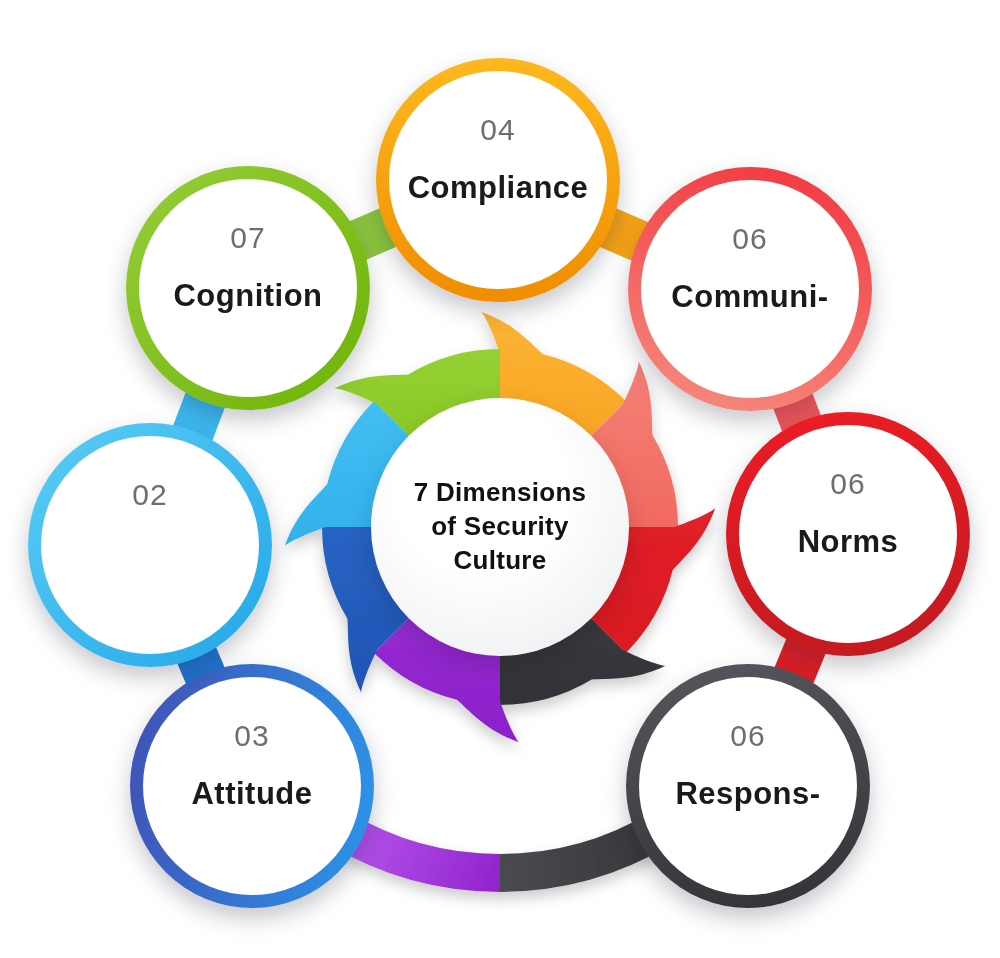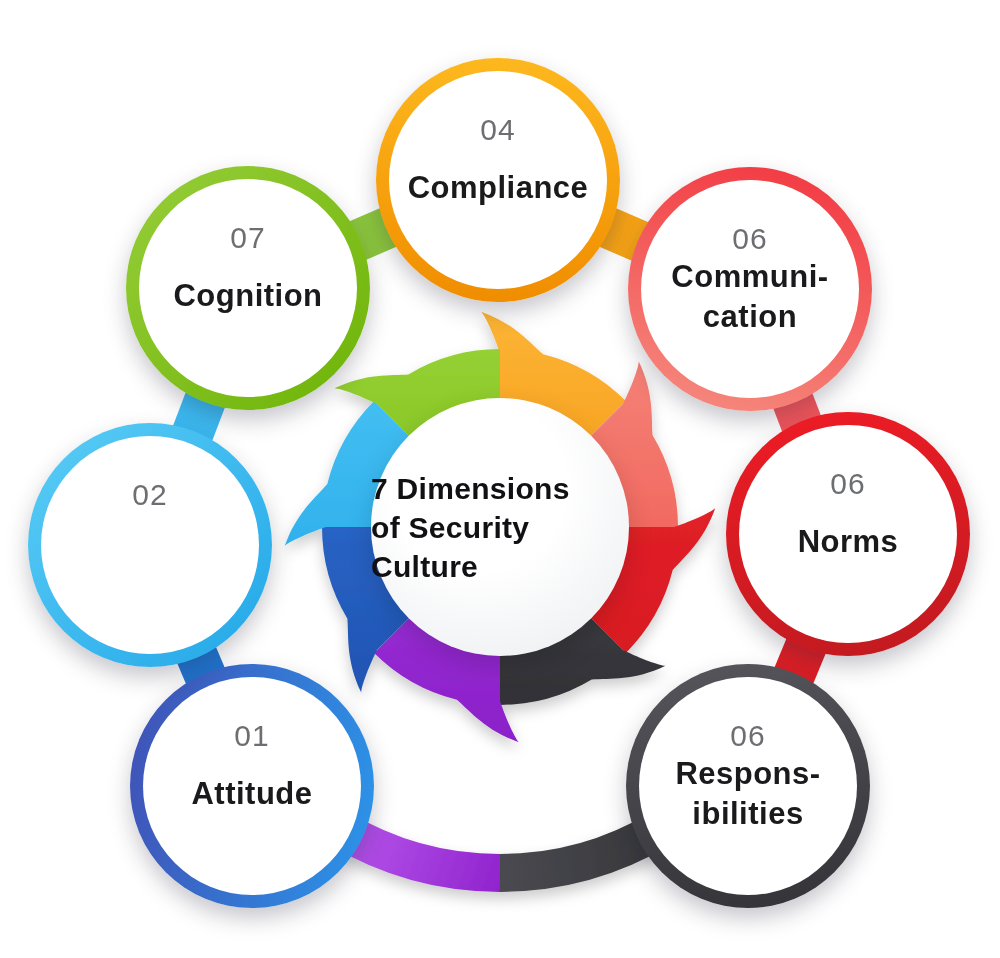--- a/index.html
+++ b/index.html
@@ -19,21 +19,21 @@
     transform:translateY(-50%);text-align:center;font-weight:700;
     font-size:31px;line-height:1.28;letter-spacing:.5px;
   }
   .hub{
     position:absolute;left:371px;top:398px;width:258px;height:258px;border-radius:50%;
     background:radial-gradient(circle at 42% 34%, #ffffff 38%, #e9ebee 100%);
     box-shadow:0 10px 26px rgba(0,0,0,.15);
   }
   .hub-text{
     position:absolute;top:50%;left:0;right:0;transform:translateY(-50%);
-    text-align:left;font-weight:700;font-size:30px;line-height:1.3;letter-spacing:.3px;
+    text-align:center;font-weight:700;font-size:26px;line-height:1.3;letter-spacing:.3px;
   }
 </style>
 </head>
 <body>
 
 <div class="stage">
   <svg id="layer" class="layer" width="1000" height="958" viewBox="0 0 1000 958">
       <defs>
         <filter id="soft" x="-40%" y="-40%" width="180%" height="180%">
           <feDropShadow dx="0" dy="7" stdDeviation="7" flood-color="#000" flood-opacity="0.2"></feDropShadow>
@@ -96,21 +96,21 @@
         <path d="M 576.4 603.4 L 623.0 650.0 C 641.9 659.3 659.2 665.4 665.5 665.8 C 633.8 681.0 609.9 678.3 591.7 679.6 A 178 178 0 0 1 500.0 705.0 L 500.0 635.0 A 108 108 0 0 0 576.4 603.4 Z" fill="url(#pw3)"></path>
         <path d="M 500.0 635.0 L 500.0 701.0 C 506.8 720.9 514.7 737.5 518.8 742.2 C 485.8 730.5 470.7 711.7 456.9 699.7 A 178 178 0 0 1 374.1 652.9 L 423.6 603.4 A 108 108 0 0 0 500.0 635.0 Z" fill="url(#pw4)"></path>
         <path d="M 423.6 603.4 L 377.0 650.0 C 367.7 668.9 361.6 686.2 361.2 692.5 C 346.0 660.8 348.7 636.9 347.4 618.7 A 178 178 0 0 1 322.0 527.0 L 392.0 527.0 A 108 108 0 0 0 423.6 603.4 Z" fill="url(#pw5)"></path>
         <path d="M 392.0 527.0 L 326.0 527.0 C 306.1 533.8 289.5 541.7 284.8 545.8 C 296.5 512.8 315.3 497.7 327.3 483.9 A 178 178 0 0 1 374.1 401.1 L 423.6 450.6 A 108 108 0 0 0 392.0 527.0 Z" fill="url(#pw6)"></path>
         <path d="M 423.6 450.6 L 377.0 404.0 C 358.1 394.7 340.8 388.6 334.5 388.2 C 366.2 373.0 390.1 375.7 408.3 374.4 A 178 178 0 0 1 500.0 349.0 L 500.0 419.0 A 108 108 0 0 0 423.6 450.6 Z" fill="url(#pw7)"></path>
       </g>
     </svg>
   <div id="nodes" class="layer">
       <div class="node" style="left: 130px; top: 664px; width: 244px; height: 244px; background: linear-gradient(100deg, rgb(65, 80, 181), rgb(43, 150, 234));">
         <div class="node-inner"></div>
-        <div class="node-number" style="color: rgb(109, 110, 113);">01</div>
+        <div class="node-number" style="color: rgb(109, 110, 113);">03</div>
         <div class="node-label" style="color: rgb(26, 26, 28);">
           <div>Attitude</div>
         </div>
       </div>
       <div class="node" style="left: 28px; top: 423px; width: 244px; height: 244px; background: linear-gradient(135deg, rgb(91, 205, 246), rgb(34, 167, 232));">
         <div class="node-inner"></div>
         <div class="node-number" style="color: rgb(109, 110, 113);">02</div>
       </div>
       <div class="node" style="left: 126px; top: 166px; width: 244px; height: 244px; background: linear-gradient(135deg, rgb(151, 206, 58), rgb(109, 179, 6));">
         <div class="node-inner"></div>
@@ -124,36 +124,34 @@
         <div class="node-number" style="color: rgb(109, 110, 113);">04</div>
         <div class="node-label" style="color: rgb(26, 26, 28);">
           <div>Compliance</div>
         </div>
       </div>
       <div class="node" style="left: 628px; top: 167px; width: 244px; height: 244px; background: linear-gradient(195deg, rgb(242, 53, 63), rgb(245, 141, 128));">
         <div class="node-inner"></div>
         <div class="node-number" style="color: rgb(109, 110, 113);">06</div>
         <div class="node-label" style="color: rgb(26, 26, 28);">
           <div>Communi-</div>
-          <div>cation</div>
         </div>
       </div>
       <div class="node" style="left: 726px; top: 412px; width: 244px; height: 244px; background: linear-gradient(170deg, rgb(238, 28, 37), rgb(192, 26, 32));">
         <div class="node-inner"></div>
         <div class="node-number" style="color: rgb(109, 110, 113);">06</div>
         <div class="node-label" style="color: rgb(26, 26, 28);">
           <div>Norms</div>
         </div>
       </div>
       <div class="node" style="left: 626px; top: 664px; width: 244px; height: 244px; background: linear-gradient(170deg, rgb(86, 86, 92), rgb(50, 50, 55));">
         <div class="node-inner"></div>
         <div class="node-number" style="color: rgb(109, 110, 113);">06</div>
         <div class="node-label" style="color: rgb(26, 26, 28);">
           <div>Respons-</div>
-          <div>ibilities</div>
         </div>
       </div>
     </div>
   <div class="hub" id="hub">
     <div class="hub-text" id="hubText" style="color: rgb(17, 17, 20);">
         <div>7 Dimensions</div>
         <div>of Security</div>
         <div>Culture</div>
       </div>
   </div>

